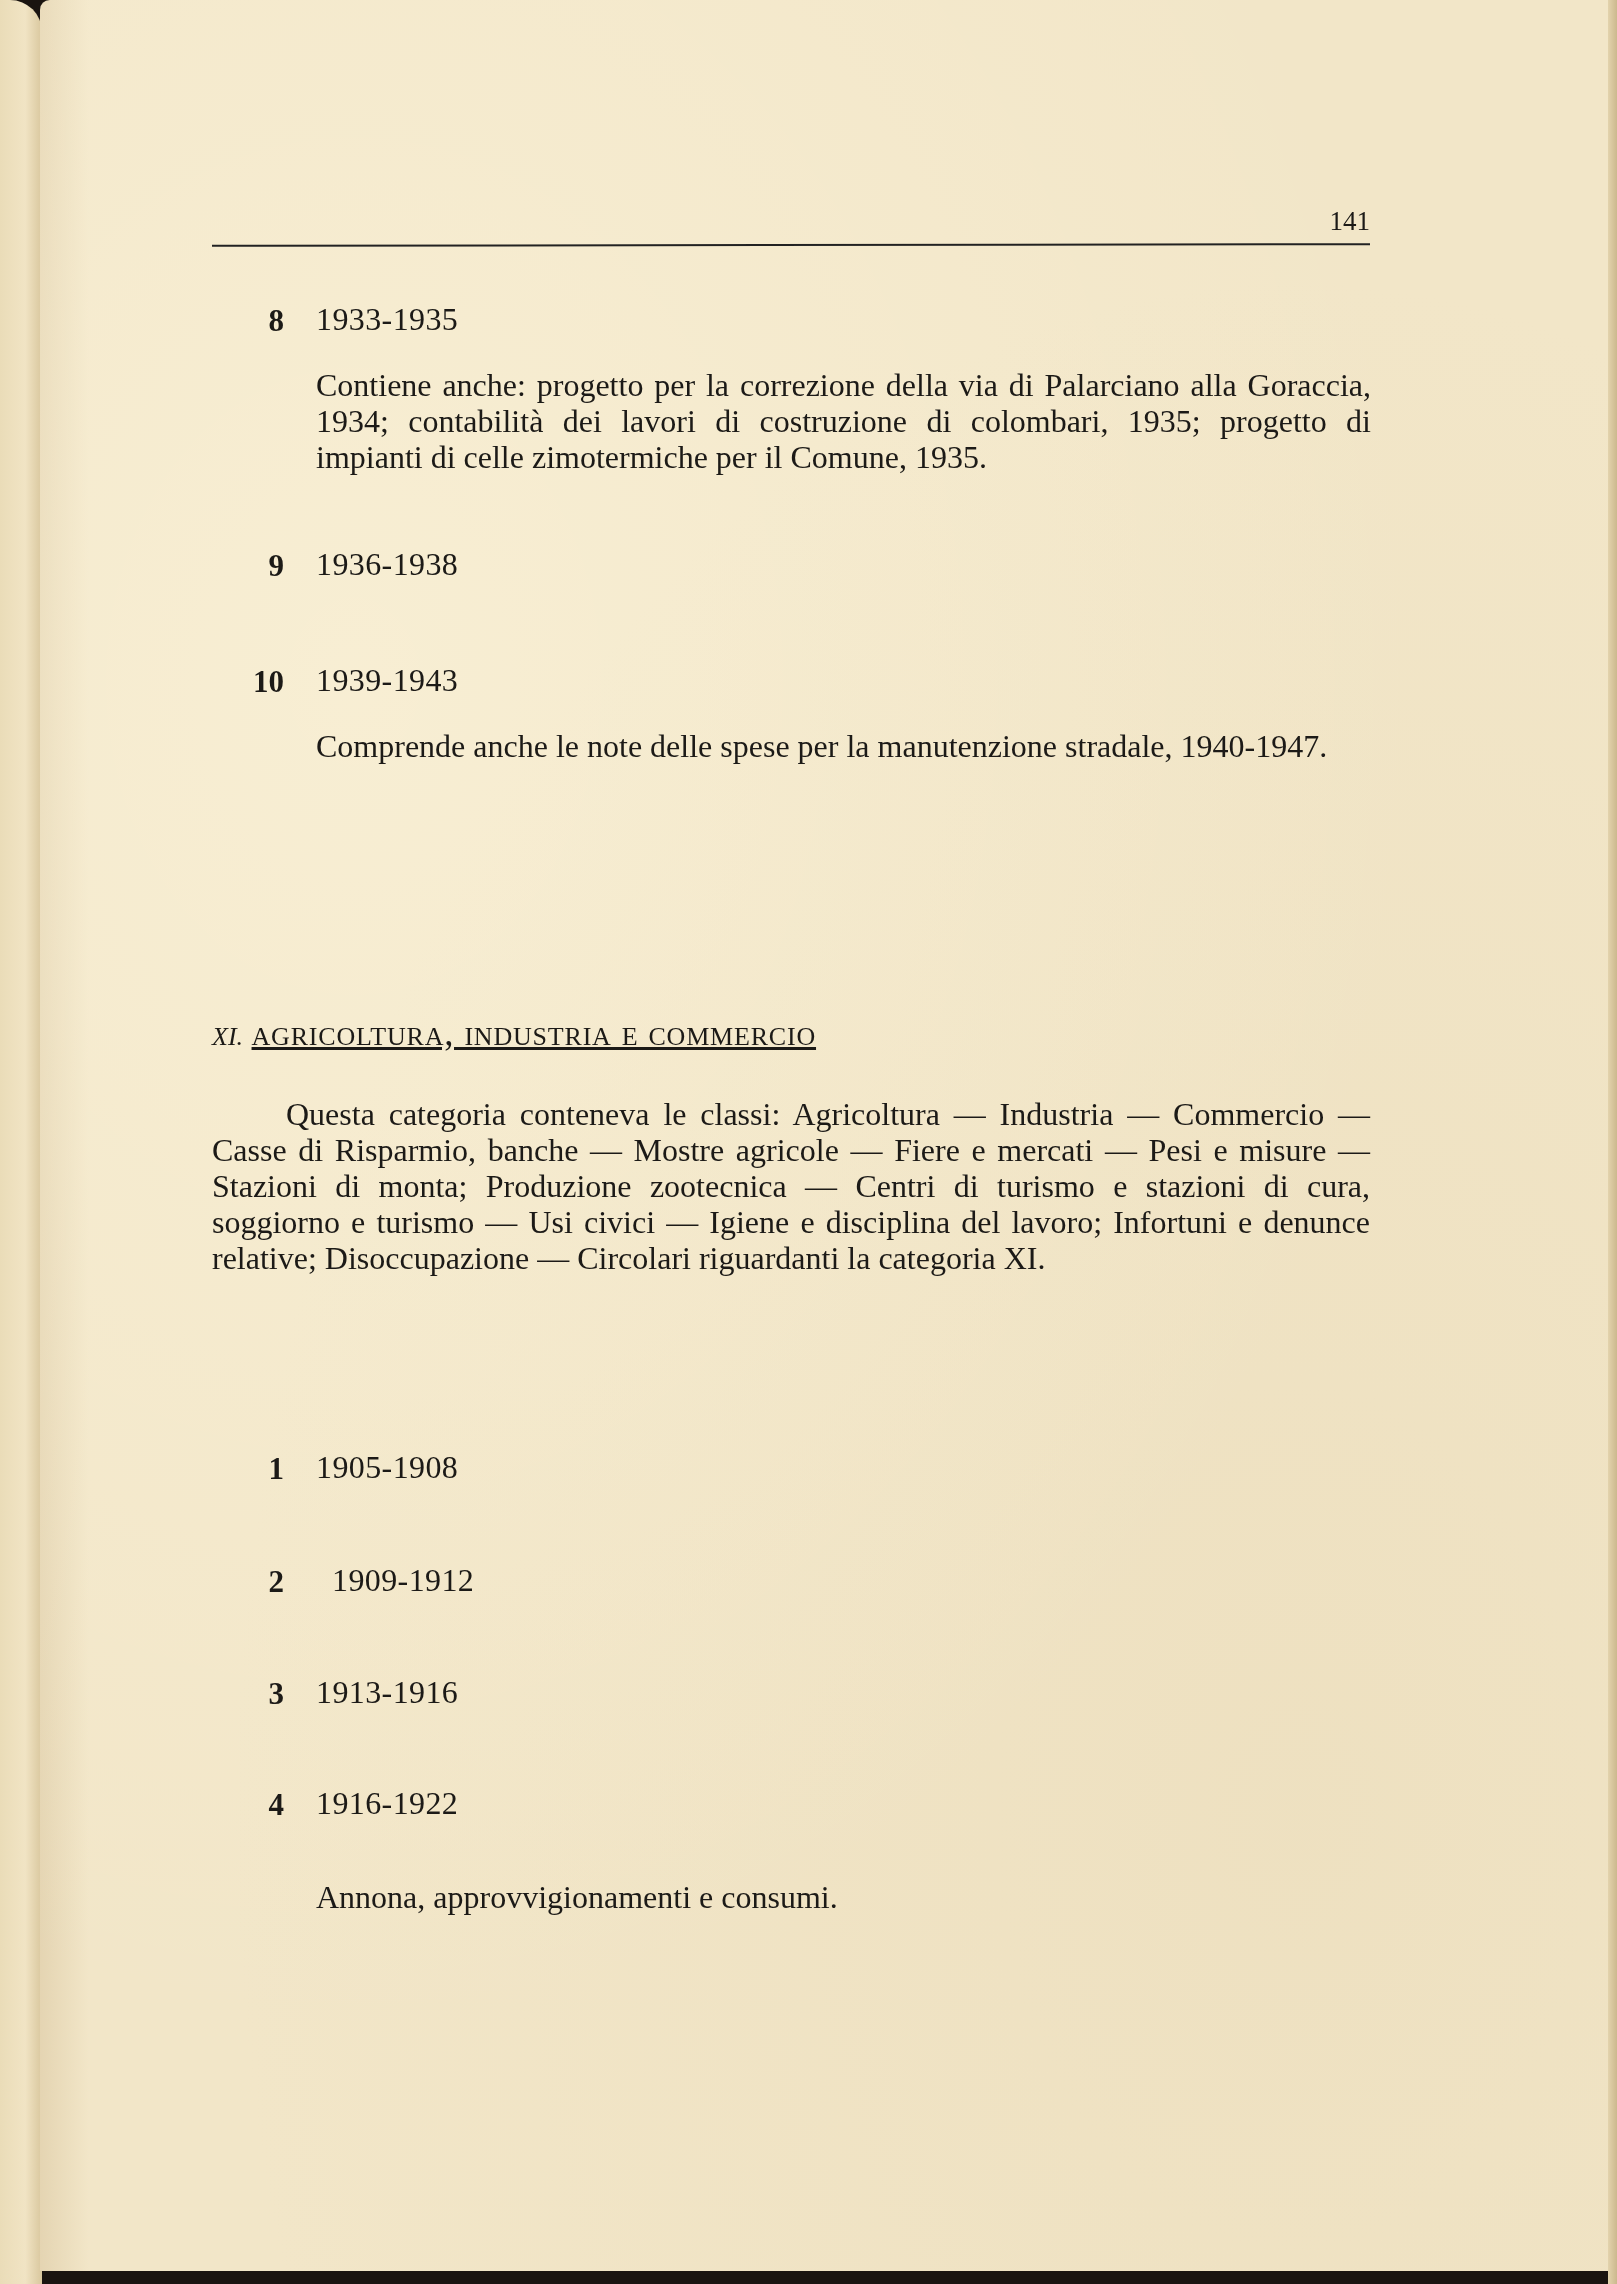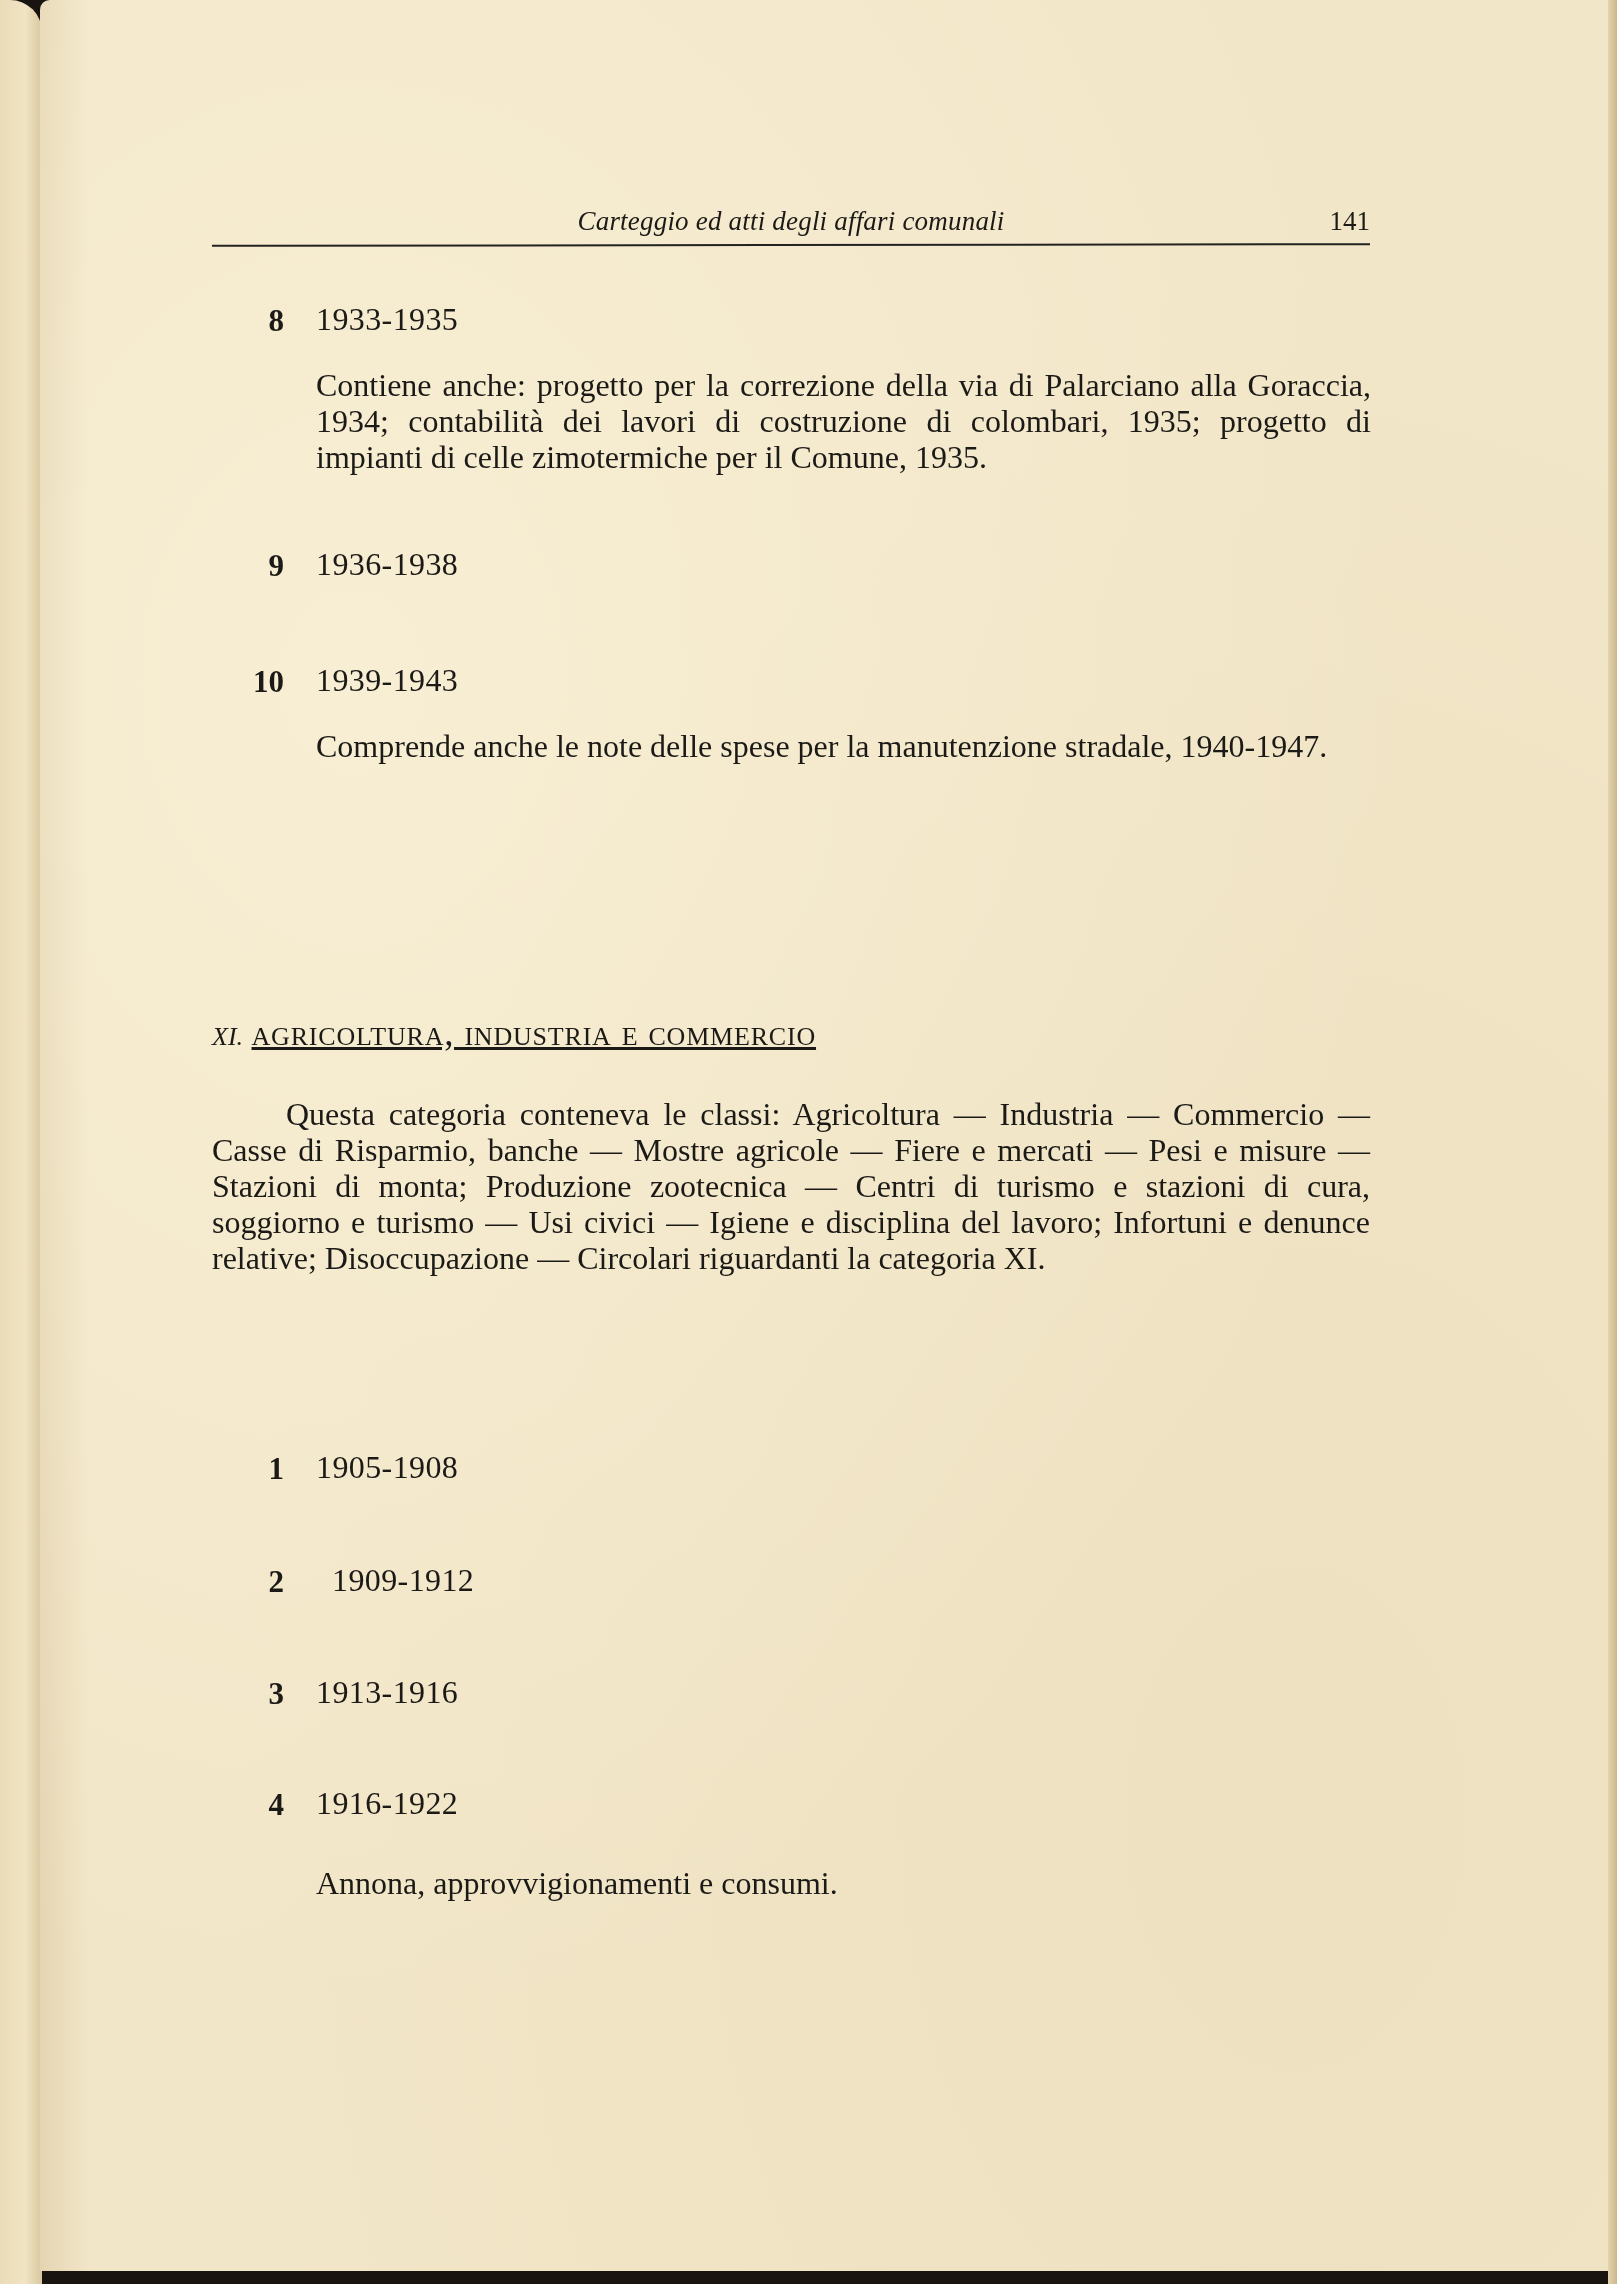--- a/index.html
+++ b/index.html
@@ -66,21 +66,20 @@
   }
 </style>
 </head>
 <body>
 
 <div class="prev-leaf"></div>
 <div class="page"></div>
 <div class="right-edge"></div>
 
 <div class="running-head">
-  <div class="running-title">Carteggio ed atti degli affari comunali</div>
   <div class="page-number">141</div>
 </div>
 <div class="rule"></div>
 
 <div class="entry" style="top:301px;">
   <div class="entry-num" style="top:1.6px;">8</div>
   <div class="entry-years" style="top:0;">1933-1935</div>
   <div class="entry-note" style="top:58px;">Contiene anche: progetto per la correzione della via di Palarciano alla Goraccia, 1934; contabilità dei lavori di costruzione di colombari, 1935; progetto di impianti di celle zimotermiche per il Comune, 1935.</div>
 </div>
 
@@ -109,15 +108,15 @@
   <div class="entry-num" style="top:1.6px;">2</div>
   <div class="entry-years" style="top:0;margin-left:16px;">1909-1912</div>
 </div>
 <div class="entry" style="top:1674px;">
   <div class="entry-num" style="top:1.6px;">3</div>
   <div class="entry-years" style="top:0;">1913-1916</div>
 </div>
 <div class="entry" style="top:1785px;">
   <div class="entry-num" style="top:1.6px;">4</div>
   <div class="entry-years" style="top:0;">1916-1922</div>
-  <div class="entry-note" style="top:72px;">Annona, approvvigionamenti e consumi.</div>
+  <div class="entry-note" style="top:86px;">Annona, approvvigionamenti e consumi.</div>
 </div>
 
 
 </body></html>

